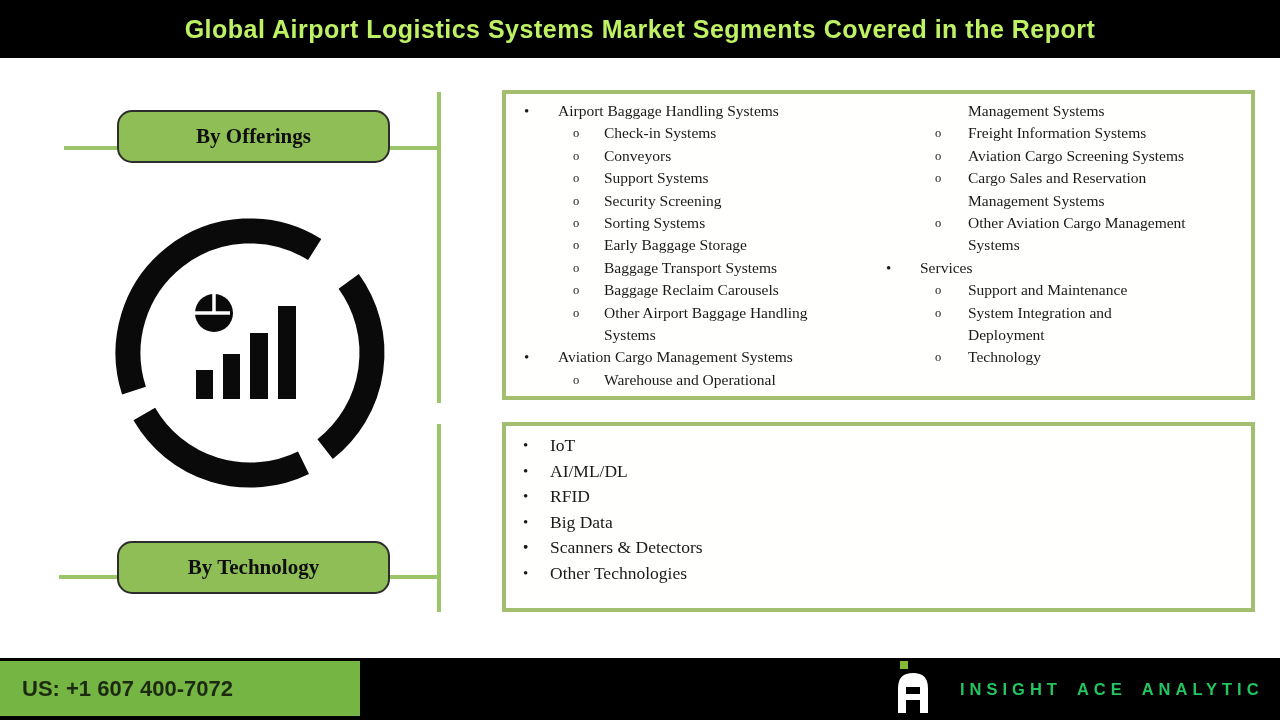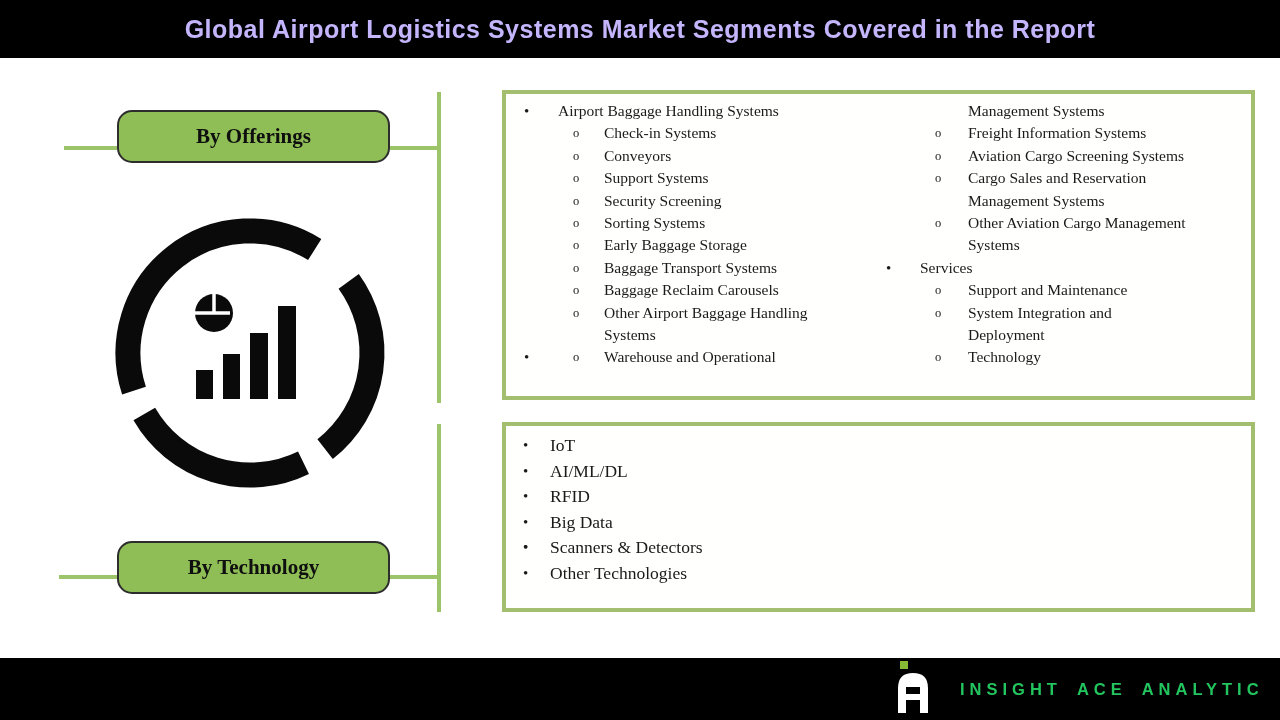--- a/index.html
+++ b/index.html
@@ -7,21 +7,21 @@
     --line-green:#9CC468; --border-green:#A2BE6E; --footer-green:#74B543;
     --logo-green:#85BB34; --text-dark:#1A1A1A; --phone-text:#1d2a12;
   }
   *{box-sizing:border-box}
   html,body{margin:0;padding:0}
   body{width:1280px;height:720px;position:relative;background:#ffffff;
        font-family:"Liberation Serif",serif;overflow:hidden}
 
   .header{position:absolute;left:0;top:0;width:1280px;height:58px;
           background:var(--header-bg);display:flex;align-items:center;justify-content:center}
-  .header .title{color:#c4b5fd;font-family:"Liberation Sans",sans-serif;
+  .header .title{color:#bef264;font-family:"Liberation Sans",sans-serif;
           font-size:25px;font-weight:700;letter-spacing:.5px;white-space:nowrap}
 
   .pill{position:absolute;left:117px;width:273px;height:53px;
         background:var(--button-fill);border:2px solid var(--button-border);
         border-radius:15px;display:flex;align-items:center;justify-content:center;
         font-size:21px;font-weight:700;color:#0f0f0f}
   #pill-offerings{top:110px}
   #pill-technology{top:541px}
 
   .line{position:absolute;background:var(--line-green)}
@@ -111,21 +111,21 @@
       <div class="li l2"><span class="mk m2">o</span><span class="tx">Check-in Systems</span></div>
       <div class="li l2"><span class="mk m2">o</span><span class="tx">Conveyors</span></div>
       <div class="li l2"><span class="mk m2">o</span><span class="tx">Support Systems</span></div>
       <div class="li l2"><span class="mk m2">o</span><span class="tx">Security Screening</span></div>
       <div class="li l2"><span class="mk m2">o</span><span class="tx">Sorting Systems</span></div>
       <div class="li l2"><span class="mk m2">o</span><span class="tx">Early Baggage Storage</span></div>
       <div class="li l2"><span class="mk m2">o</span><span class="tx">Baggage Transport Systems</span></div>
       <div class="li l2"><span class="mk m2">o</span><span class="tx">Baggage Reclaim Carousels</span></div>
       <div class="li l2"><span class="mk m2">o</span><span class="tx">Other Airport Baggage Handling
 Systems</span></div>
-      <div class="li l1"><span class="mk m1">•</span></div>
+      <div class="li l1"><span class="mk m1">•</span><span class="tx">Aviation Cargo Management Systems</span></div>
       <div class="li l2"><span class="mk m2">o</span><span class="tx">Warehouse and Operational</span></div>
     </div>
   <div class="c2">
       <div class="li l2c"><span class="tx">Management Systems</span></div>
       <div class="li l2"><span class="mk m2">o</span><span class="tx">Freight Information Systems</span></div>
       <div class="li l2"><span class="mk m2">o</span><span class="tx">Aviation Cargo Screening Systems</span></div>
       <div class="li l2"><span class="mk m2">o</span><span class="tx">Cargo Sales and Reservation
 Management Systems</span></div>
       <div class="li l2"><span class="mk m2">o</span><span class="tx">Other Aviation Cargo Management
 Systems</span></div>
@@ -141,20 +141,23 @@
     <div class="li l1"><span class="mk m1">•</span><span class="tx">IoT</span></div>
     <div class="li l1"><span class="mk m1">•</span><span class="tx">AI/ML/DL</span></div>
     <div class="li l1"><span class="mk m1">•</span><span class="tx">RFID</span></div>
     <div class="li l1"><span class="mk m1">•</span><span class="tx">Big Data</span></div>
     <div class="li l1"><span class="mk m1">•</span></div>
     <div class="li l1"><span class="mk m1">•</span><span class="tx">Scanners &amp; Detectors</span></div>
     <div class="li l1"><span class="mk m1">•</span><span class="tx">Other Technologies</span></div>
   </div>
 
 <div class="footer">
+  <div class="phone-bar">
+    <span class="phone">US: +1 607 400-7072</span>
+  </div>
   <svg class="logo" viewBox="0 0 30 52">
     <rect x="2" y="0" width="8" height="8" fill="#85BB34"></rect>
     <path d="M0 52 V27 Q0 12 15 12 Q30 12 30 27 V52 Z" fill="#ffffff"></path>
     <rect x="8" y="26" width="14" height="26" fill="#000000"></rect>
     <rect x="8" y="33" width="14" height="6" fill="#ffffff"></rect>
   </svg>
   <div class="brand">INSIGHT ACE ANALYTIC</div>
 </div>
 
 </body></html>

